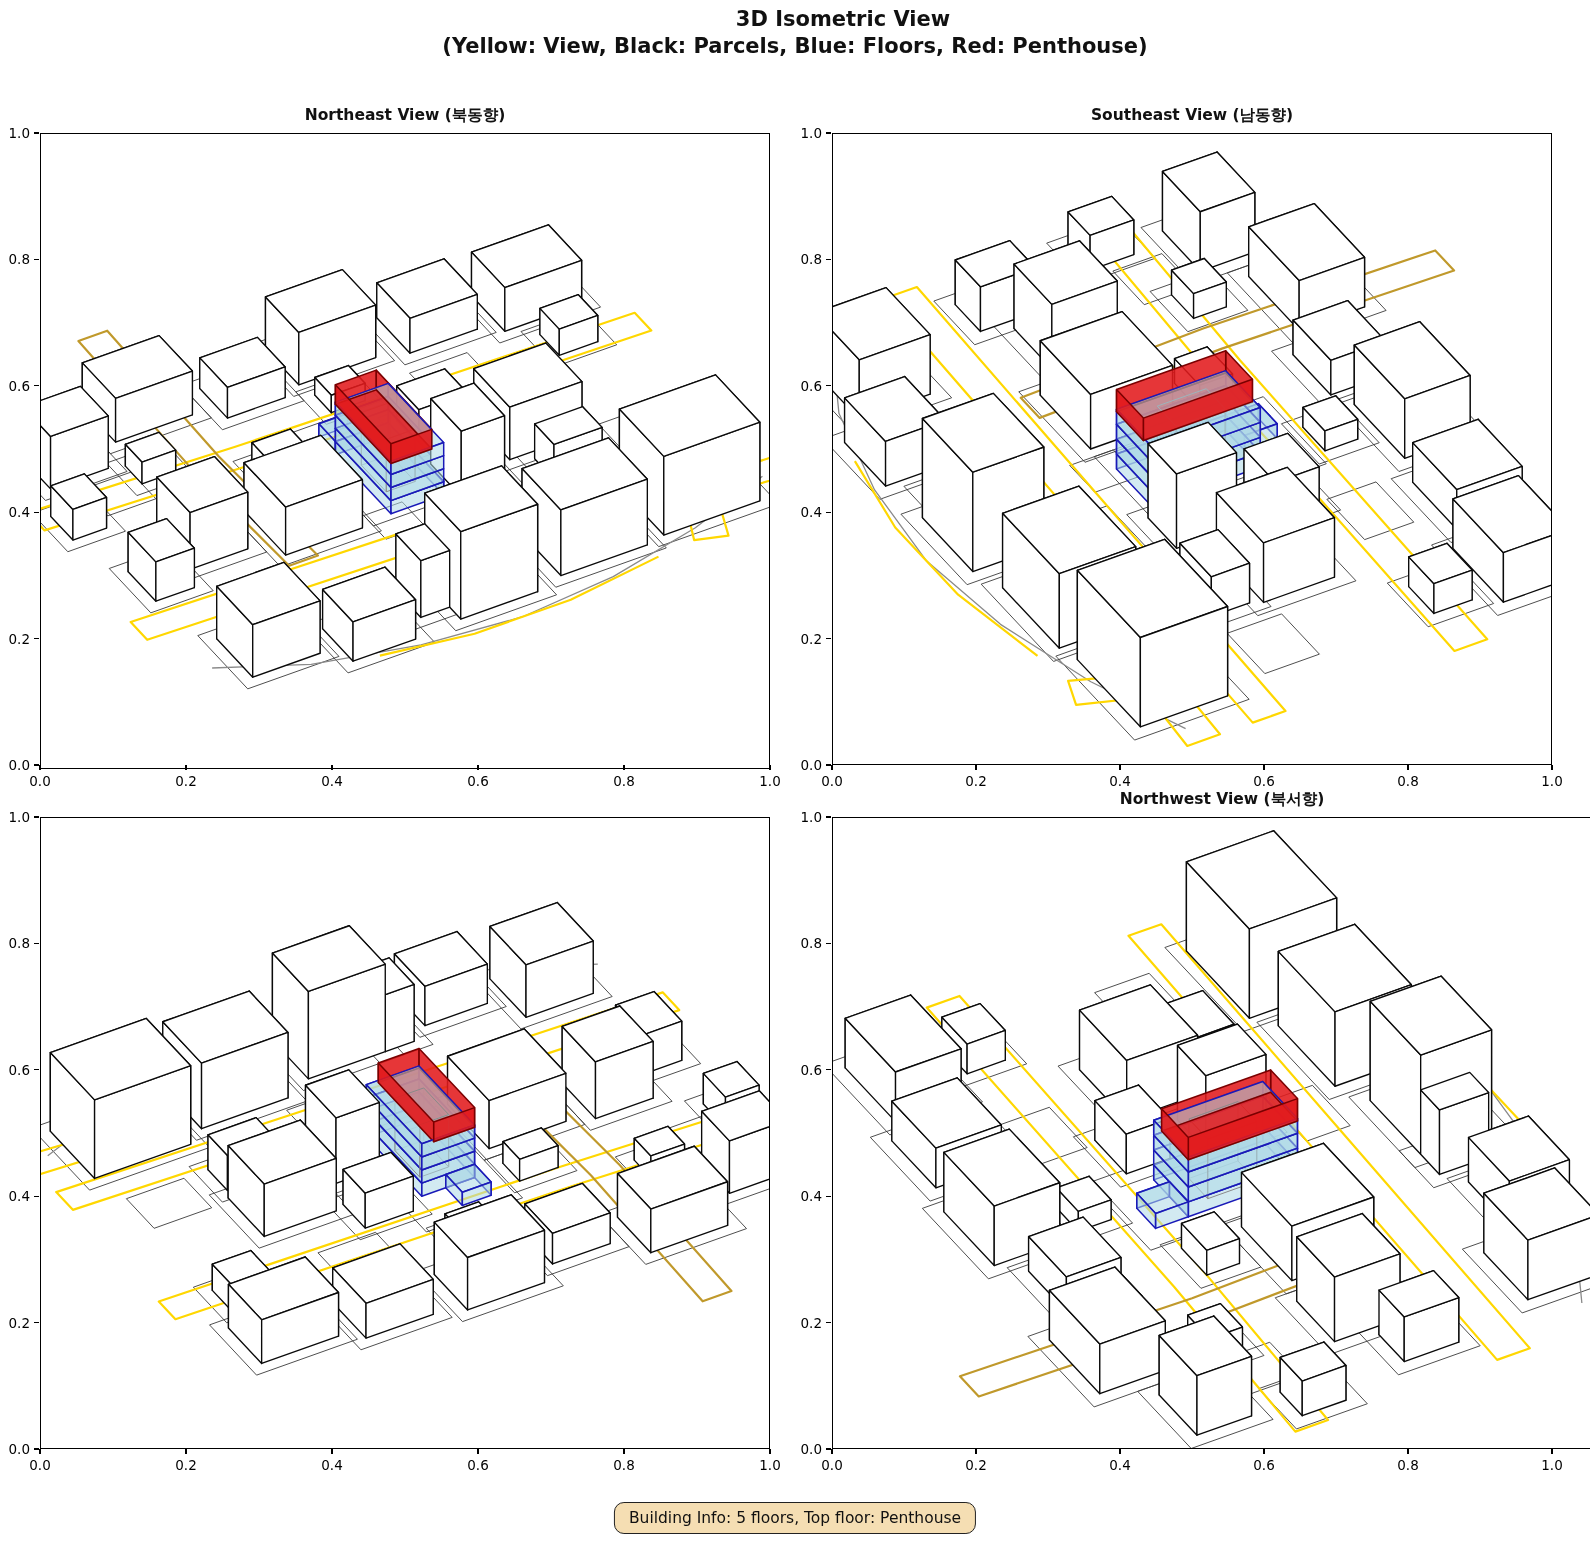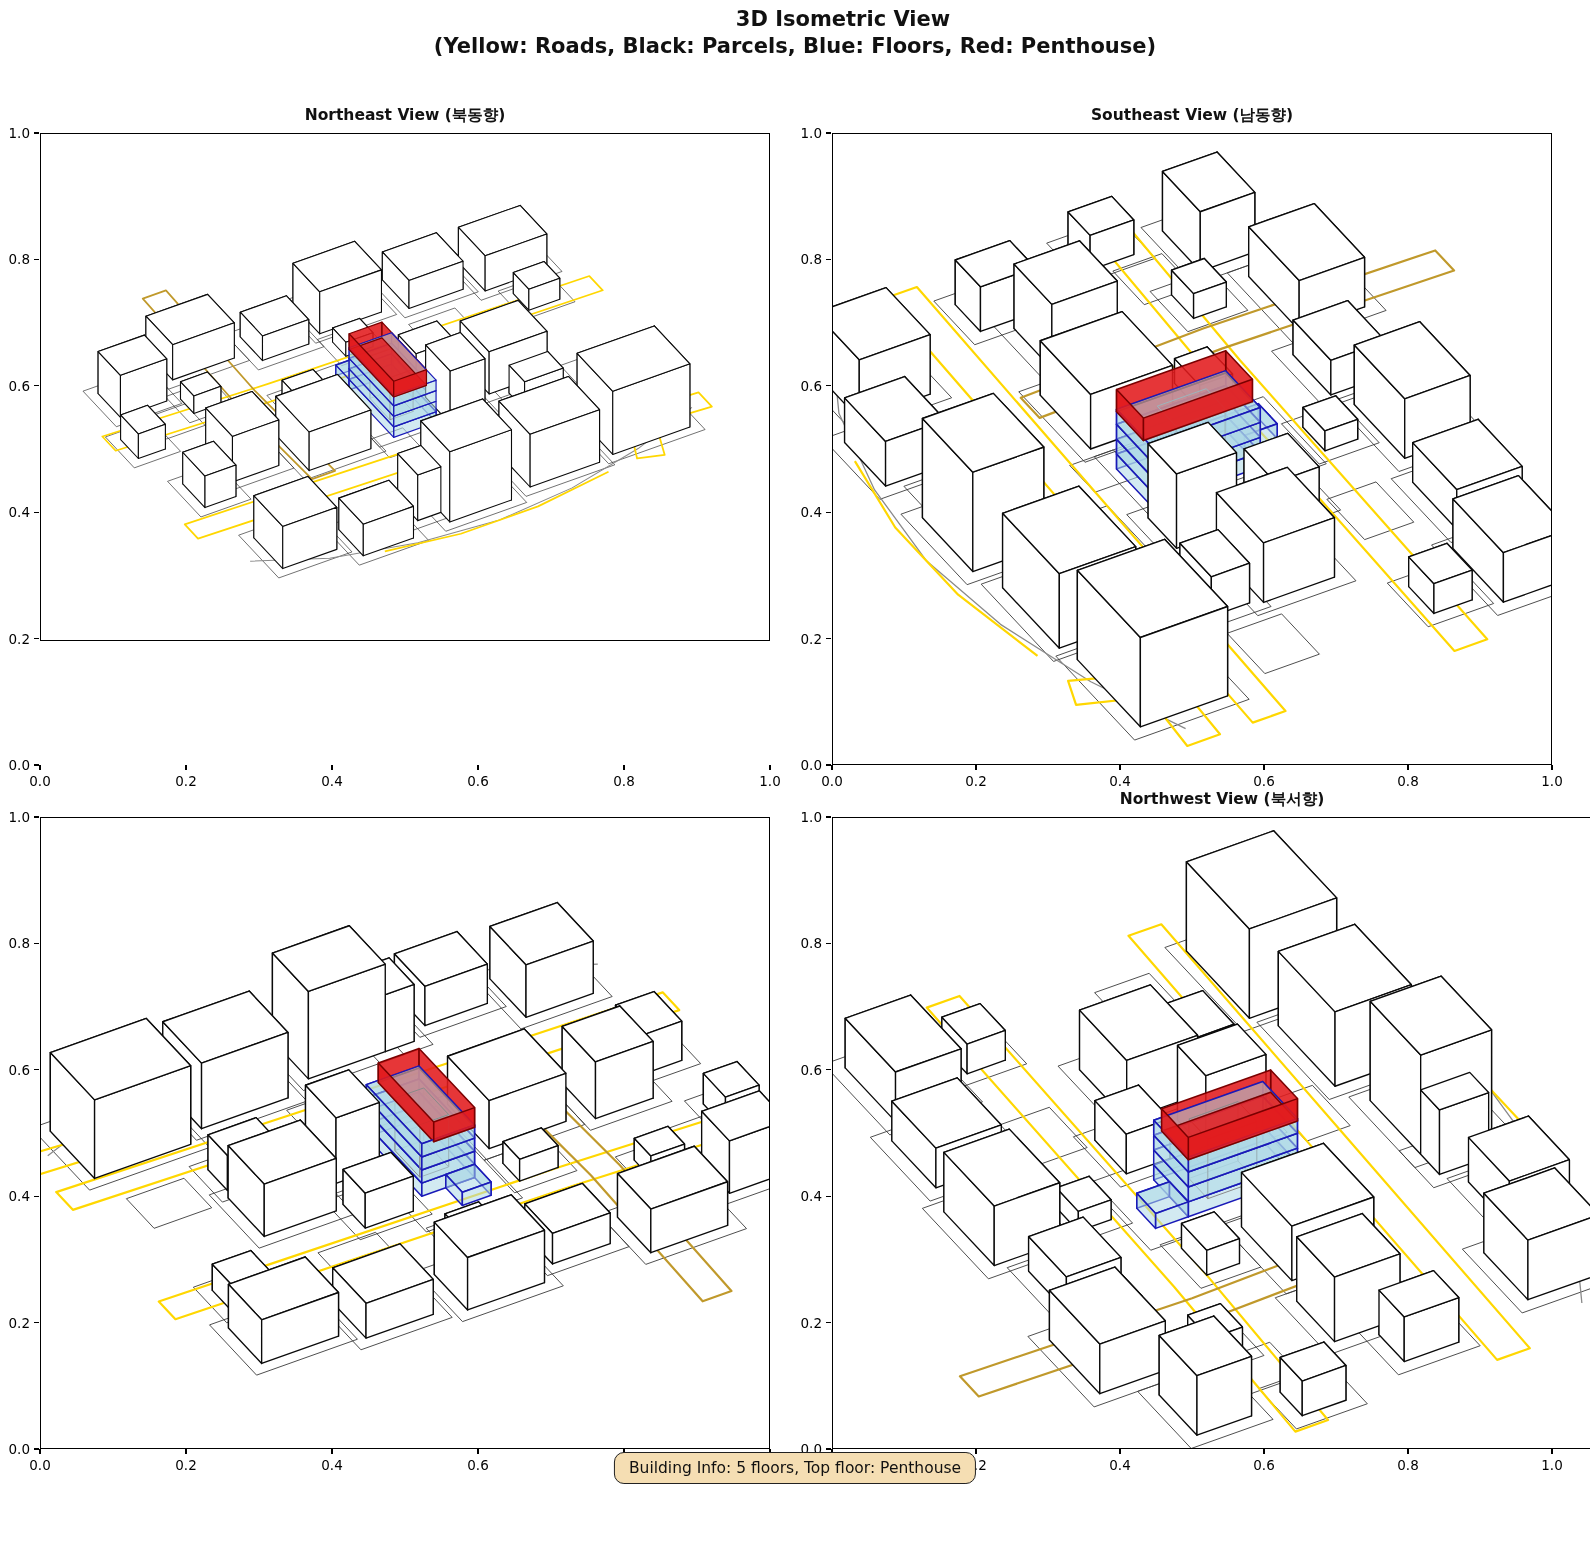--- a/index.html
+++ b/index.html
@@ -7,50 +7,50 @@
     width:1590px;height:1560px;position:relative;background:#ffffff;
     font-family:"DejaVu Sans","Liberation Sans",sans-serif;color:#111;
   }
   .suptitle{
     position:absolute;left:0;width:1590px;text-align:center;
     font-weight:bold;font-size:21px;color:#111;
   }
   #suptitle1{top:7px;padding-left:48px;}
   #suptitle2{top:34px;}
   .subplot{position:absolute;}
-  #sp0{left:40px;top:133px;width:730px;height:508px;}
+  #sp0{left:40px;top:133px;width:730px;height:636px;}
   #sp1{left:832px;top:133px;width:720px;height:632px;}
   #sp2{left:40px;top:817px;width:730px;height:632px;}
   #sp3{left:832px;top:817px;width:780px;height:632px;}
   .sp-title{
     position:absolute;top:-28px;left:0;right:0;text-align:center;
     font-weight:bold;font-size:15.5px;color:#111;white-space:nowrap;
   }
   .plot-frame{
     position:absolute;left:0;top:0;right:0;bottom:0;
     border:1.4px solid #000;box-sizing:border-box;overflow:hidden;background:#fff;
   }
   .plot-frame svg{display:block;width:100%;height:100%;}
   .tick-mark{position:absolute;background:#000;}
   .tick-label{
     position:absolute;font-size:13.5px;color:#000;line-height:16px;
   }
   .tick-label.xlab{width:44px;text-align:center;}
   .tick-label.ylab{width:38px;text-align:right;}
   .badge{
-    position:absolute;top:1452px;left:50%;transform:translateX(-50%);
+    position:absolute;top:1502px;left:50%;transform:translateX(-50%);
     background:#f5deb3;border:1.6px solid #222;border-radius:10px;
     padding:6px 14px;font-size:15.5px;color:#111;white-space:nowrap;
   }
 </style>
 </head>
 <body>
 
 <div class="suptitle" id="suptitle1">3D Isometric View</div>
-<div class="suptitle" id="suptitle2">(Yellow: Roads, Black: Parcels, Blue: Floors, Red: Penthouse)</div>
+<div class="suptitle" id="suptitle2">(Yellow: View, Black: Parcels, Blue: Floors, Red: Penthouse)</div>
 
 <div class="subplot" id="sp0">
   <div class="sp-title">Northeast View (북동향)</div>
   <div class="plot-frame">
       <svg viewBox="0 0 730 632">
         <polygon points="681.4,306.9 561.0,349.7 619.4,411.9 739.8,369.1" fill="none" stroke="#3a3a3a" stroke-width="0.9"></polygon>
         <polygon points="574.2,356.9 463.4,396.2 516.2,452.6 627.0,413.2" fill="none" stroke="#3a3a3a" stroke-width="0.9"></polygon>
         <polygon points="466.9,406.8 365.8,442.8 415.9,496.2 517.0,460.2" fill="none" stroke="#3a3a3a" stroke-width="0.9"></polygon>
         <polygon points="389.9,434.2 336.9,453.1 375.8,494.6 428.8,475.7" fill="none" stroke="#3a3a3a" stroke-width="0.9"></polygon>
         <polygon points="350.1,460.3 263.4,491.1 307.9,538.5 394.6,507.7" fill="none" stroke="#3a3a3a" stroke-width="0.9"></polygon>

